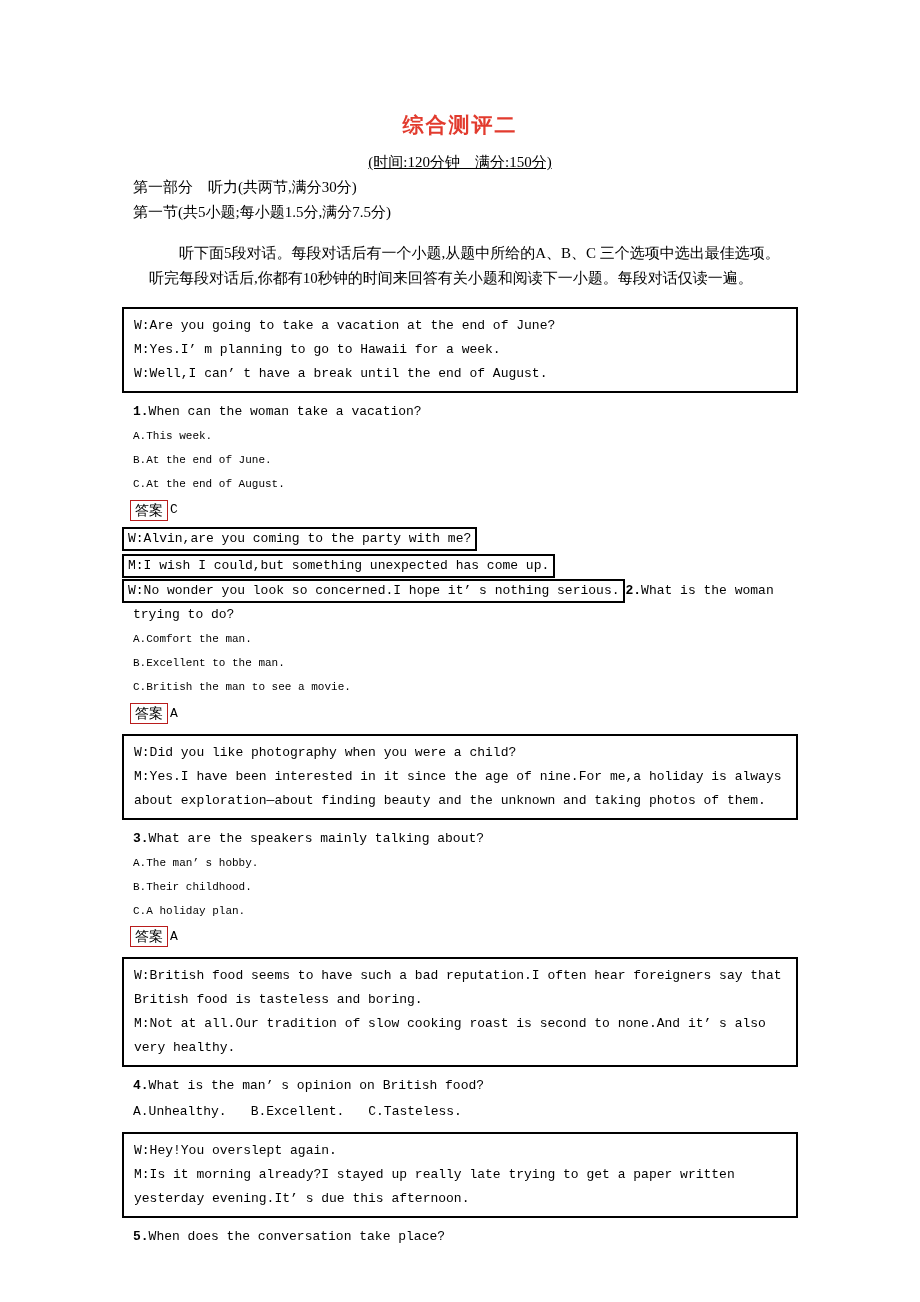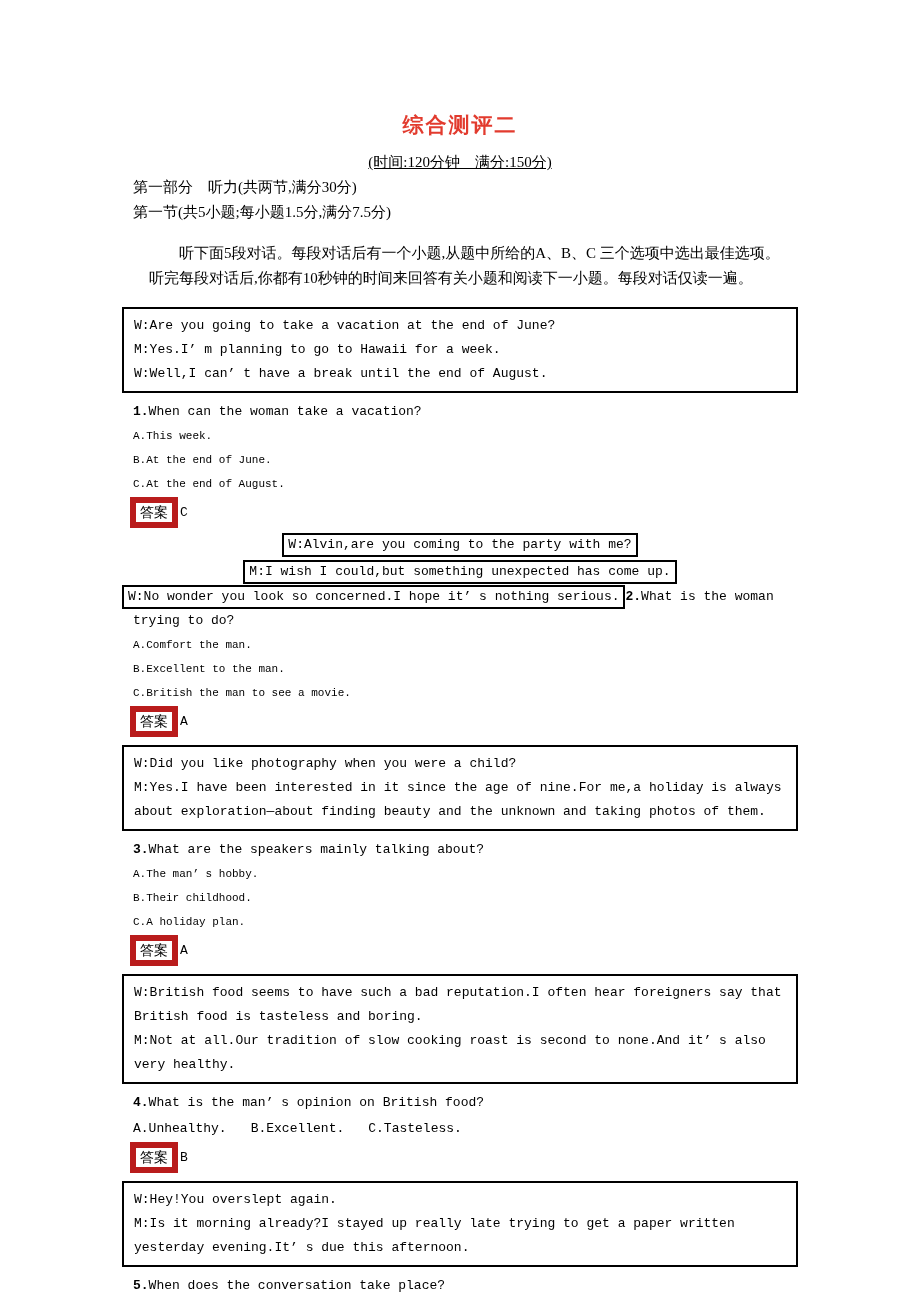--- a/index.html
+++ b/index.html
@@ -34,28 +34,28 @@
     padding-left:11px;font-family:"Liberation Mono","DejaVu Sans Mono",monospace;
     font-size:11px;line-height:24px;
   }
   .options-inline{padding-left:11px;line-height:24px;}
   .options-inline .opt{
     font-family:"Liberation Mono","DejaVu Sans Mono",monospace;
     font-size:13px;margin-right:24px;
   }
   .answer-row{padding-left:8px;line-height:24px;margin:1px 0 3px 0;}
   .answer-label{
-    display:inline-block;border:6px solid #b91c1c;padding:0 4px;
+    display:inline-block;border:1px solid #b91c1c;padding:0 4px;
     font-size:14px;line-height:19px;vertical-align:middle;
   }
   .answer-letter{
     font-family:"Liberation Mono","DejaVu Sans Mono",monospace;
     font-size:13px;margin-left:2px;vertical-align:middle;
   }
-  .inline-line{line-height:24px;margin:1px 0;text-align:center;}
+  .inline-line{line-height:24px;margin:1px 0;}
   .inline-box{
     display:inline-block;border:2px solid #000;padding:0 4px;
     font-family:"Liberation Mono","DejaVu Sans Mono",monospace;
     font-size:13px;line-height:20px;
   }
   .q-flow{
     padding-left:11px;font-family:"Liberation Mono","DejaVu Sans Mono",monospace;
     font-size:13px;line-height:24px;
   }
   .q-flow .inline-box{margin-left:-11px;}
@@ -104,21 +104,20 @@
 
   <div class="dialog-box">
     <div class="dialog-line">W:British food seems to have such a bad reputation.I often hear foreigners say that British food is tasteless and boring.</div>
     <div class="dialog-line">M:Not at all.Our tradition of slow cooking roast is second to none.And it’ s also very healthy.</div>
   </div>
 
   <div class="question"><span class="qnum">4.</span><span>What is the man’ s opinion on British food?</span></div>
   <div class="options-inline">
     <span class="opt">A.Unhealthy.</span><span class="opt">B.Excellent.</span><span class="opt">C.Tasteless.</span>
   </div>
-  <div class="answer-row"><span class="answer-label">答案</span><span class="answer-letter">B</span></div>
 
   <div class="dialog-box">
     <div class="dialog-line">W:Hey!You overslept again.</div>
     <div class="dialog-line">M:Is it morning already?I stayed up really late trying to get a paper written yesterday evening.It’ s due this afternoon.</div>
   </div>
 
   <div class="question"><span class="qnum">5.</span><span>When does the conversation take place?</span></div>
 
 </div>
 

